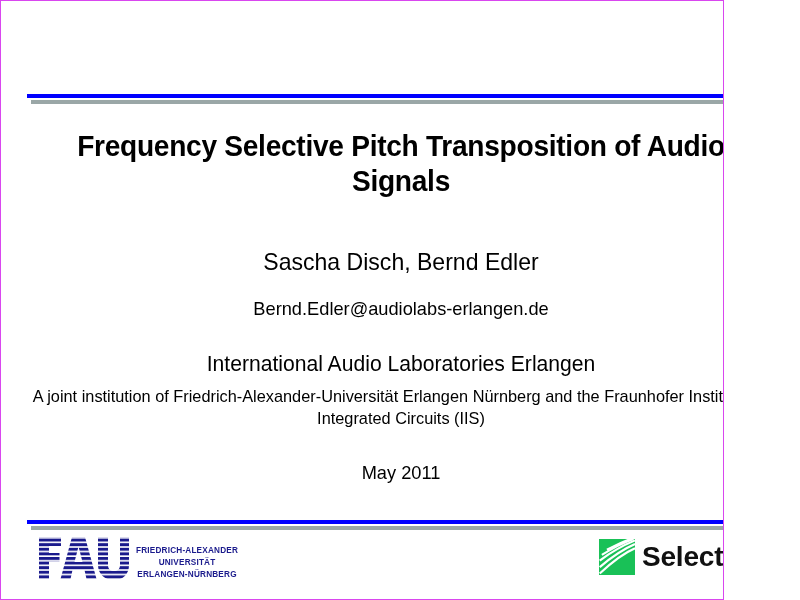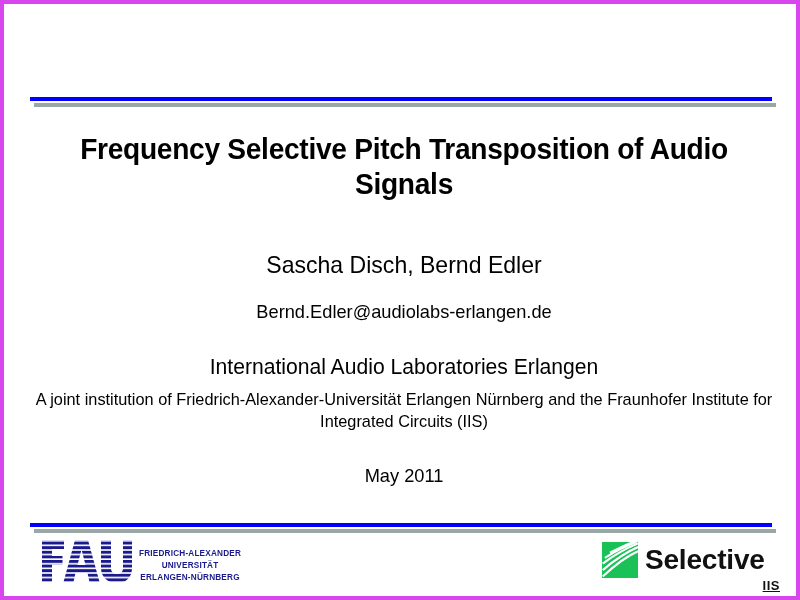--- a/index.html
+++ b/index.html
@@ -5,25 +5,25 @@
   html, body {
     margin: 0;
     padding: 0;
     background: #ffffff;
   }
   body {
     font-family: "Liberation Sans", sans-serif;
   }
   .slide {
     position: relative;
-    width: 800px;
+    width: 724px;
     height: 600px;
     background: #ffffff;
     box-sizing: border-box;
-    border: 4px solid #d946ef;
+    border: 1px solid #d946ef;
     overflow: hidden;
   }
 
   
   .rule {
     position: absolute;
     left: 26px;
     width: 742px;
     height: 10px;
   }

